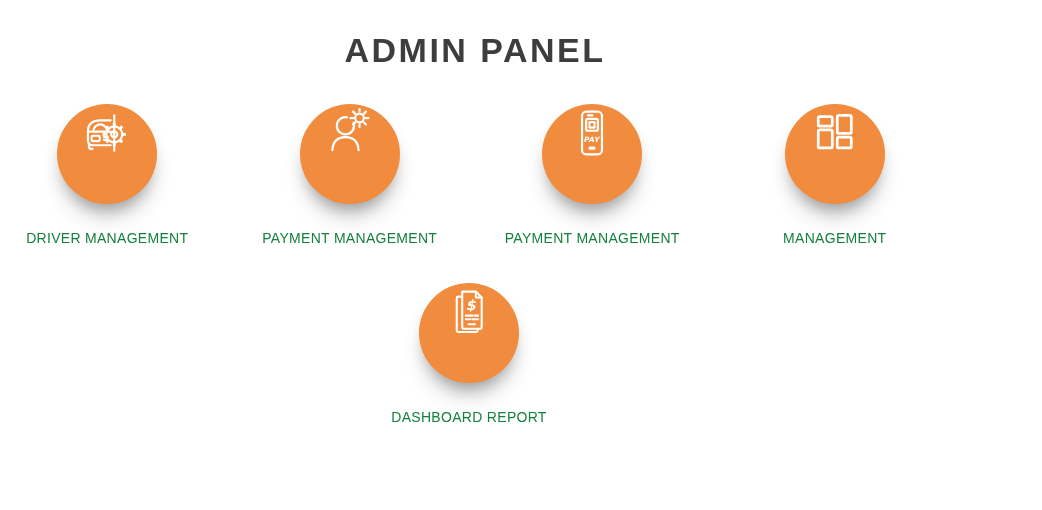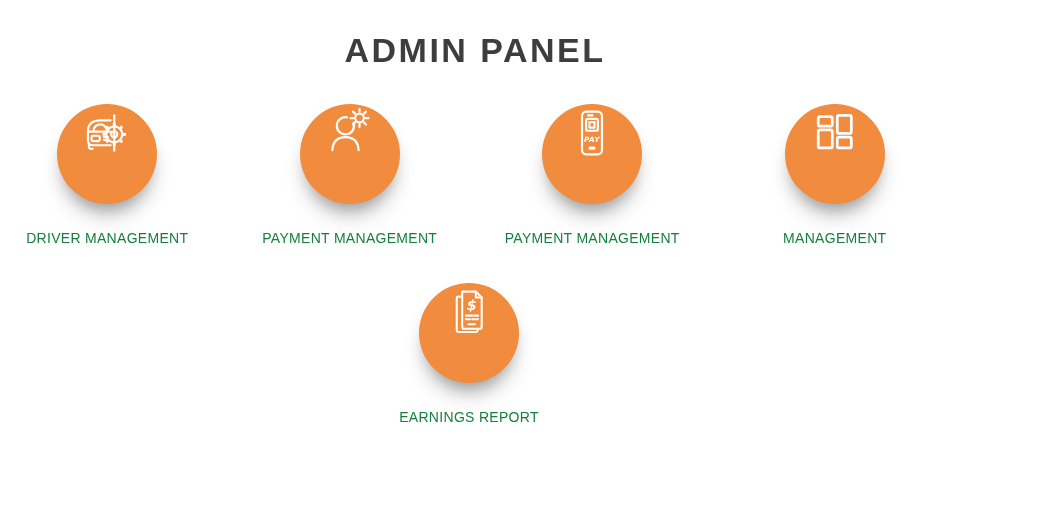--- a/index.html
+++ b/index.html
@@ -144,17 +144,17 @@
             <path d="M39.5 9.5 V16 H46"></path>
             <path d="M28.5 36 H36"></path>
               <path d="M38.2 36 H42"></path>
             <path d="M28.5 40 H33.5"></path>
               <path d="M35.7 40 H42"></path>
             <path d="M31.5 45.5 H38.5"></path>
           </g>
           <text x="35.2" y="30" text-anchor="middle" font-size="16" font-weight="bold" fill="#fff" stroke="none" font-family="&quot;DejaVu Sans&quot;, sans-serif">$</text>
         </svg>
       </button>
-      <div class="panel-label">EARNINGS REPORT</div>
+      <div class="panel-label">DASHBOARD REPORT</div>
     </div>
 
   </div>
 </div>
 
 </body></html>

